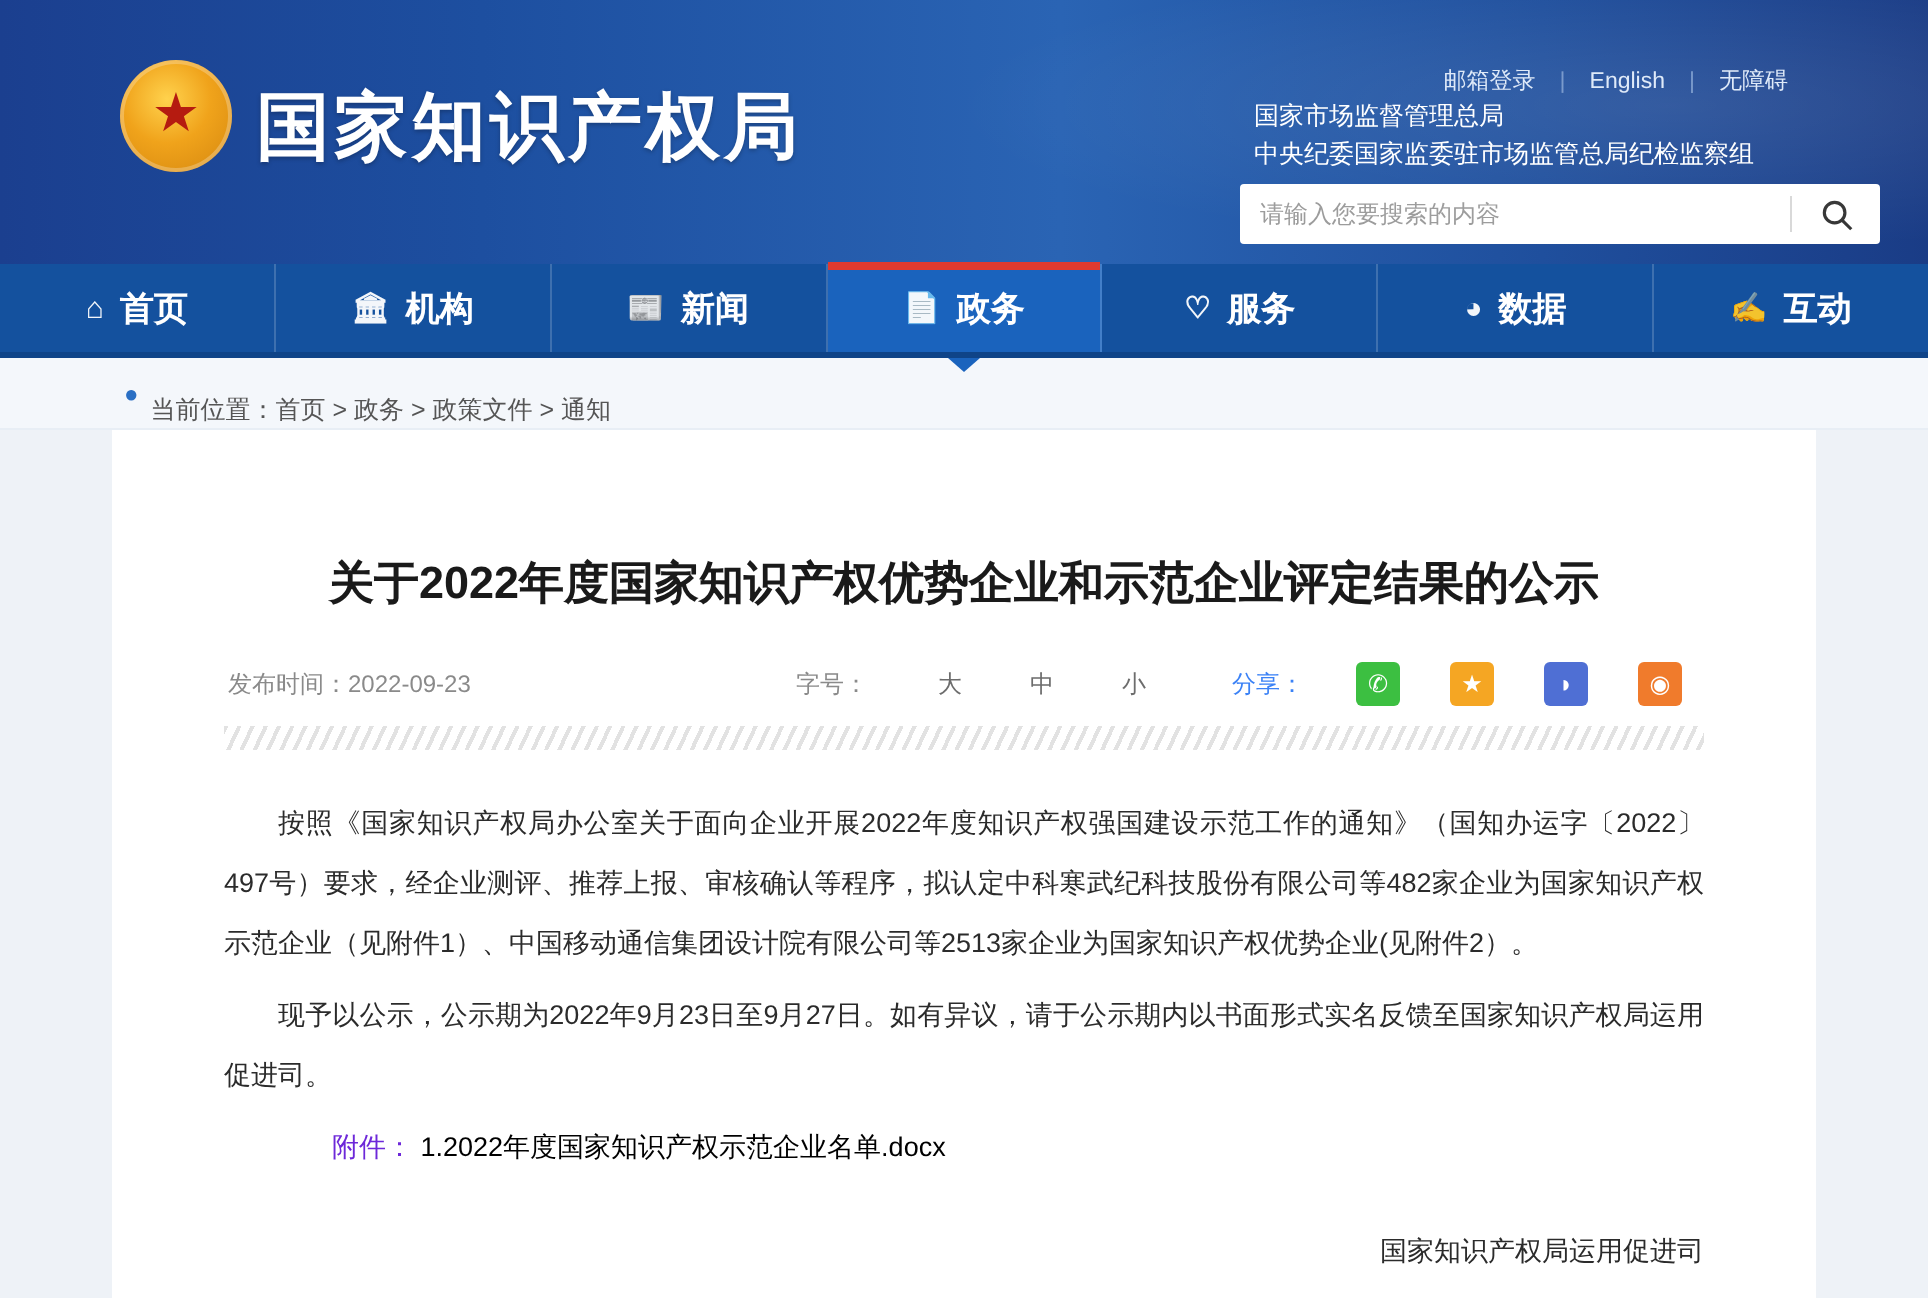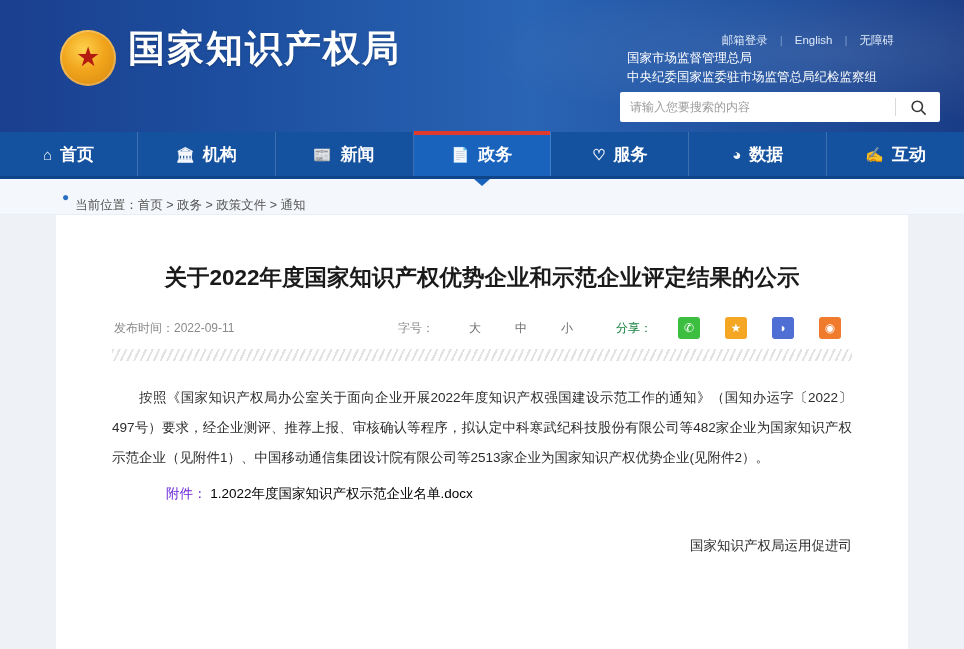--- a/index.html
+++ b/index.html
@@ -30,21 +30,21 @@
   .emblem {
     position: absolute; left: 60px; top: 30px;
     width: 56px; height: 56px; border-radius: 50%;
     background: radial-gradient(circle at 42% 35%, #ffd24d 0%, #f0a31b 45%, #d4860f 100%);
     box-shadow: 0 0 0 2px rgba(255,255,255,0.25) inset;
   }
   .emblem .star {
     position: absolute; left: 50%; top: 48%; transform: translate(-50%,-50%);
     color: #b51b10; font-size: 27px; line-height: 1;
   }
-  .logo-text { position: absolute; left: 128px; top: 28px; }
+  .logo-text { position: absolute; left: 128px; top: 43px; }
   .logo-cn {
     color: #ffffff; font-size: 37px; font-weight: bold; letter-spacing: 2px;
     line-height: 42px; text-shadow: 0 1px 2px rgba(0,0,0,0.25);
   }
   .logo-en {
     color: #e9f0fb; font-size: 11.5px; letter-spacing: .2px; margin-top: 4px;
     font-family: "Liberation Serif", serif;
   }
 
   .top-links {
@@ -127,32 +127,32 @@
   }
   .card {
     background: #ffffff;
     height: 100%;
     padding: 34px 56px 0 56px;
   }
   .doc-title {
     text-align: center;
     font-size: 22.5px; font-weight: bold; color: #1a1a1a;
     line-height: 34px;
-    margin: 12px 0 22px 0;
+    margin: 26px 0 22px 0;
   }
   .meta-row {
     display: flex; align-items: center;
     font-size: 12px; color: #8a8a8a;
     padding: 0 2px 10px 2px;
   }
   .meta-left { flex: 1; }
   .meta-right { display: flex; align-items: center; gap: 16px; }
   .fs-label { color: #8a8a8a; margin-right: 10px; }
   .fs-opt { color: #6d6d6d; padding: 0 9px; cursor: pointer; }
-  .share-label { color: #15803d; margin: 0 10px 0 18px; }
+  .share-label { color: #3b82f6; margin: 0 10px 0 18px; }
   .share-ico {
     width: 22px; height: 22px; border-radius: 3px; margin-right: 9px;
     display: inline-flex; align-items: center; justify-content: center;
     color: #fff; font-size: 12px; cursor: pointer;
   }
   .ico-wechat { background: #3cbf41; }
   .ico-weibo  { background: #f5a623; }
   .ico-qq     { background: #4f6fd4; }
   .ico-more   { background: #f07b2c; }
 
@@ -241,38 +241,39 @@
     <span class="pin">●</span>
     <span class="crumbs">当前位置：首页 &gt; 政务 &gt; 政策文件 &gt; 通知</span>
   </div>
 
   <div class="content-area">
     <div class="card">
 
       <div class="doc-title">关于2022年度国家知识产权优势企业和示范企业评定结果的公示</div>
 
       <div class="meta-row">
-        <div class="meta-left">发布时间：2022-09-11</div>
+        <div class="meta-left">发布时间：2022-09-23</div>
         <div class="meta-right">
           <span class="fs-label">字号：</span>
           <span class="fs-opt">大</span>
           <span class="fs-opt">中</span>
           <span class="fs-opt">小</span>
           <span class="share-label">分享：</span>
           <span class="share-ico ico-wechat">✆</span>
           <span class="share-ico ico-weibo">★</span>
           <span class="share-ico ico-qq">◗</span>
           <span class="share-ico ico-more">◉</span>
         </div>
       </div>
 
       <div class="hatch"></div>
 
       <div class="doc-body">
         <p>按照《国家知识产权局办公室关于面向企业开展2022年度知识产权强国建设示范工作的通知》（国知办运字〔2022〕497号）要求，经企业测评、推荐上报、审核确认等程序，拟认定中科寒武纪科技股份有限公司等482家企业为国家知识产权示范企业（见附件1）、中国移动通信集团设计院有限公司等2513家企业为国家知识产权优势企业(见附件2）。</p>
+        <p>现予以公示，公示期为2022年9月23日至9月27日。如有异议，请于公示期内以书面形式实名反馈至国家知识产权局运用促进司。</p>
 
         <p class="attach-row">
           <span class="attach-label">附件：</span>
           <a class="attach-link">1.2022年度国家知识产权示范企业名单.docx</a>
         </p>
 
         <div class="sign">
           <div>国家知识产权局运用促进司</div>
 
         </div>

